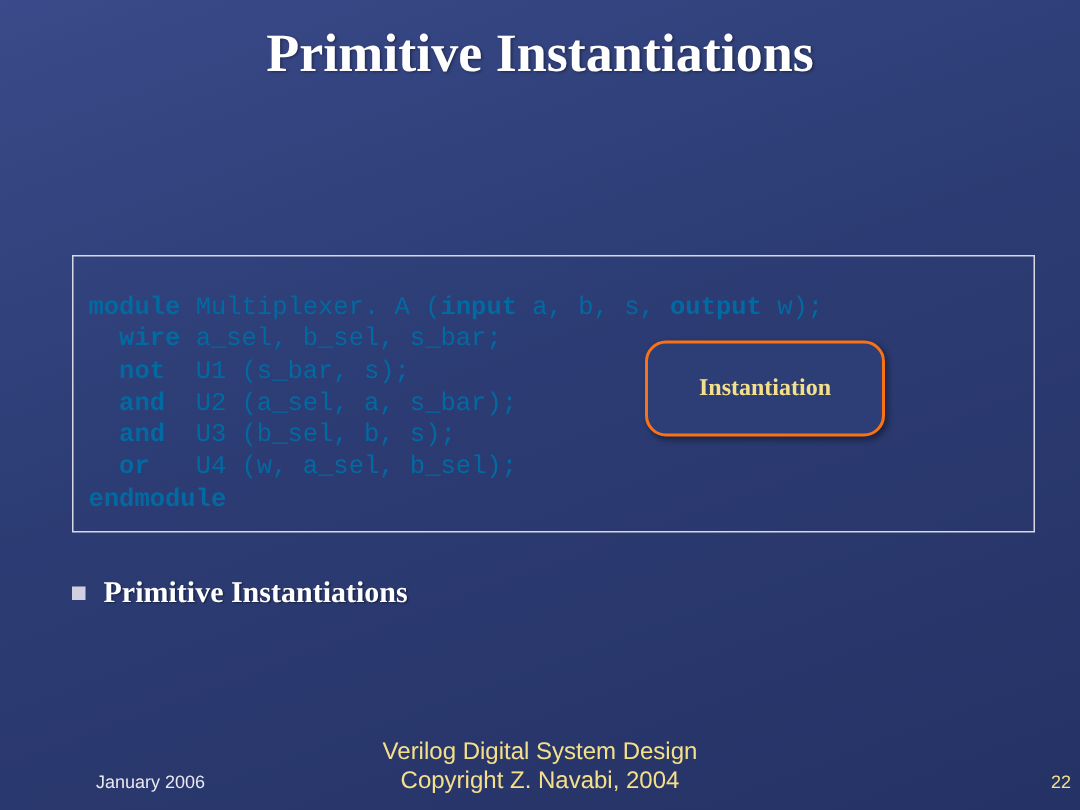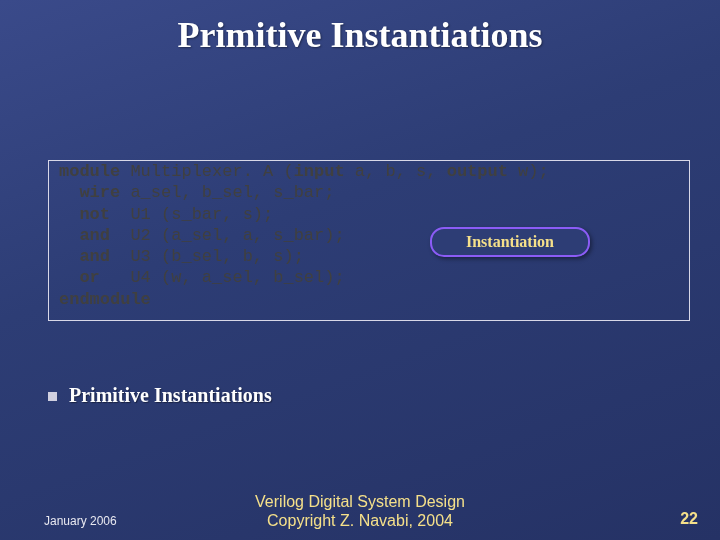--- a/index.html
+++ b/index.html
@@ -18,46 +18,46 @@
   .title {
     text-align: center;
     font-size: 36px;
     font-weight: bold;
     color: #ffffff;
     padding-top: 14px;
     text-shadow: 1px 1px 2px rgba(0,0,0,0.4);
   }
   .codebox {
     position: absolute;
-    top: 160px;
+    top: 170px;
     left: 48px;
     right: 30px;
     border: 1px solid #d8d8e8;
-    padding: 0 10px 10px 10px;
+    padding: 24px 10px 10px 10px;
     font-family: "Courier New", Courier, monospace;
     font-size: 17px;
     line-height: 1.25;
     white-space: pre;
-    color: #404040;
+    color: #0369a1;
   }
   .kw { font-weight: bold; }
   .callout {
     position: absolute;
     top: 227px;
     left: 430px;
     width: 140px;
     background: #2d3d75;
-    border: 2px solid #8b5cf6;
+    border: 2px solid #f97316;
     border-radius: 14px;
     text-align: center;
     font-family: "Times New Roman", Times, serif;
     font-weight: bold;
     font-size: 16px;
     color: #f5e08a;
-    padding: 4px 8px;
+    padding: 21px 8px;
     line-height: 1.15;
     box-shadow: 2px 2px 4px rgba(0,0,0,0.4);
   }
   .bullet-row {
     position: absolute;
     top: 384px;
     left: 48px;
     font-family: "Times New Roman", Times, serif;
     font-size: 20px;
     font-weight: bold;
@@ -68,44 +68,43 @@
     display: inline-block;
     width: 9px;
     height: 9px;
     background: #d0d0e0;
     margin-right: 12px;
     vertical-align: 1px;
   }
   .footer-left {
     position: absolute;
     bottom: 12px;
-    left: 44px;
+    left: 64px;
     font-family: Arial, Helvetica, sans-serif;
     font-size: 12px;
     color: #e8e8f0;
   }
   .footer-center {
     position: absolute;
     bottom: 10px;
     left: 0;
     right: 0;
     text-align: center;
     font-family: Arial, Helvetica, sans-serif;
     font-size: 16px;
     color: #f5e08a;
     line-height: 1.2;
   }
   .footer-right {
     position: absolute;
     bottom: 12px;
-    right: 22px;
+    right: 6px;
     font-family: Arial, Helvetica, sans-serif;
-    font-size: 16px;
+    font-size: 12px;
     color: #f5e08a;
-    font-weight: bold;
   }
 </style>
 </head>
 <body>
 
 <div class="title">Primitive Instantiations</div>
 
 <div class="codebox"><span class="kw">module</span><span> Multiplexer. A (</span><span class="kw">input</span><span> a, b, s, </span><span class="kw">output</span><span> w);</span>
   <span class="kw">wire</span><span> a_sel, b_sel, s_bar;</span>
   <span class="kw">not</span><span>  U1 (s_bar, s);</span>

